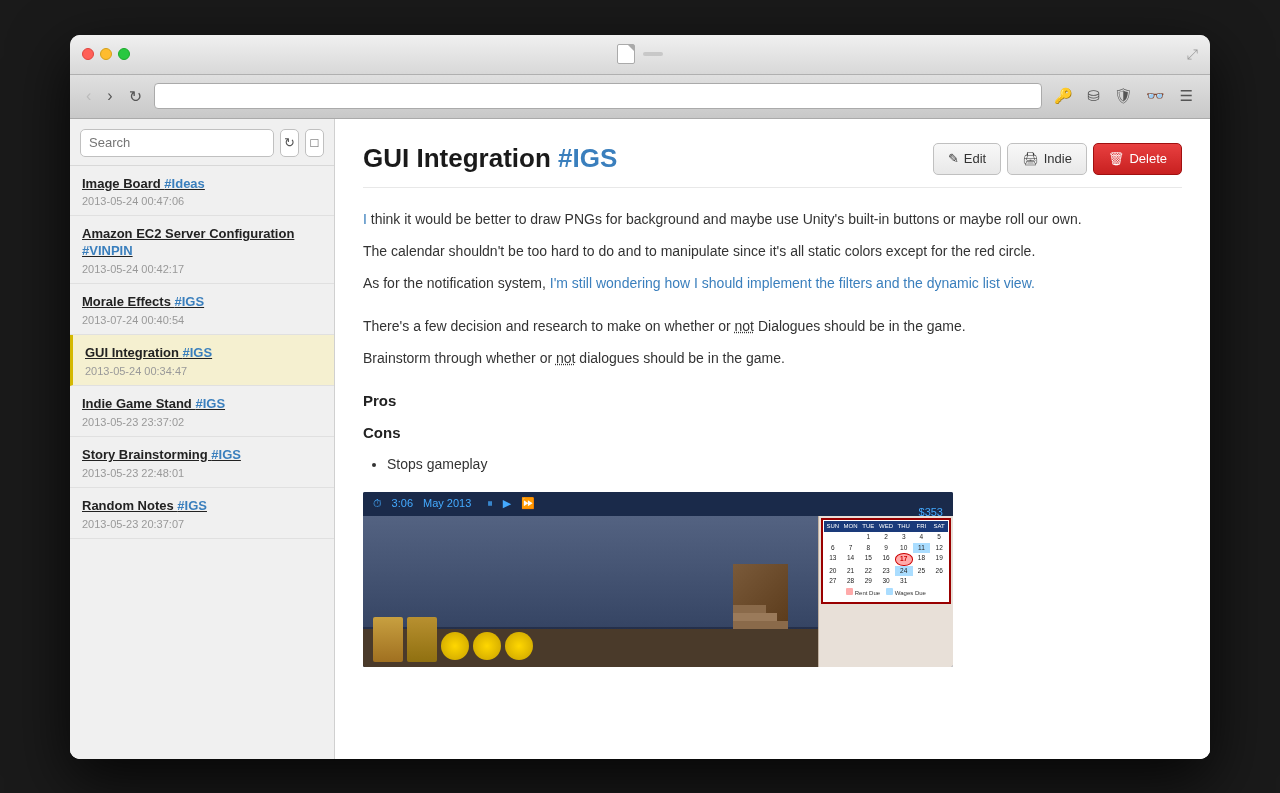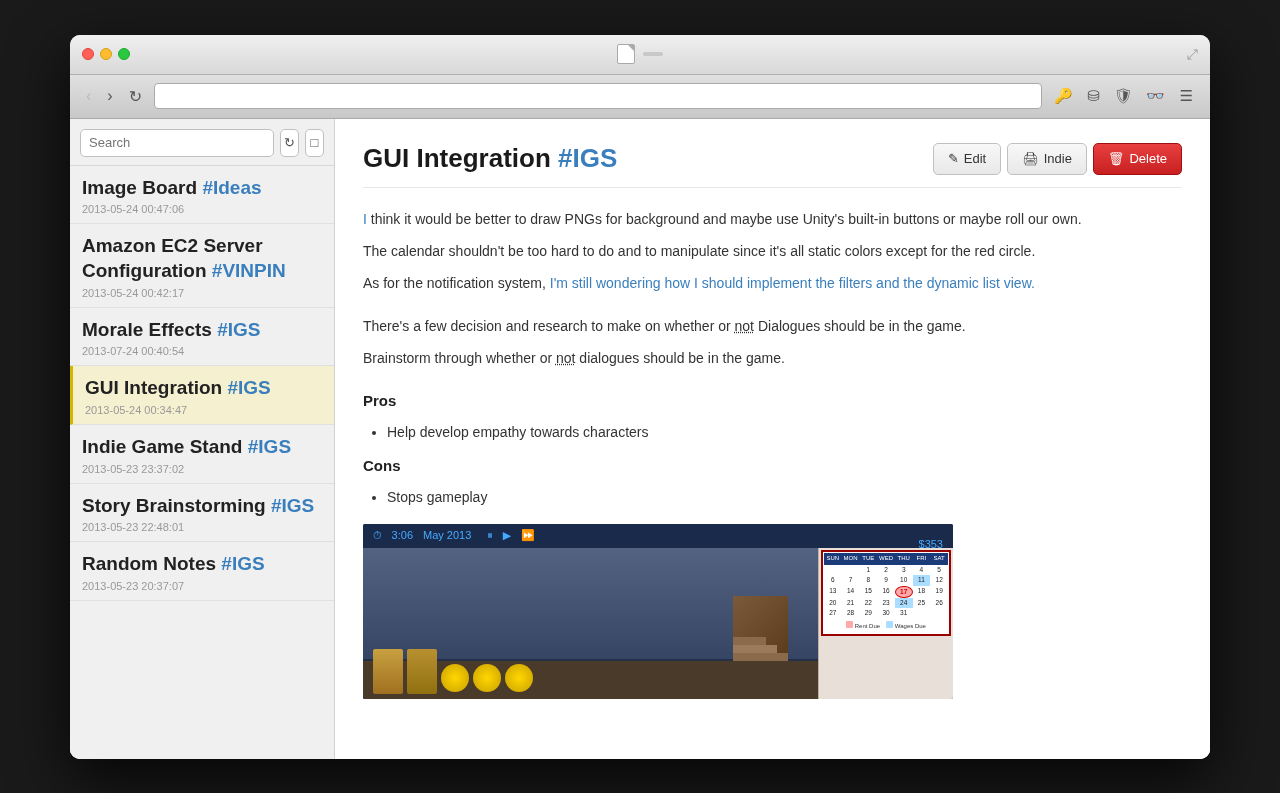--- a/index.html
+++ b/index.html
@@ -178,24 +178,25 @@
       cursor: pointer;
     }
     .sidebar-item.active {
       background: #f5f0d0;
       border-left: 3px solid #d4b800;
     }
     .sidebar-item.active .item-title {
       padding-left: 0;
     }
     .item-title {
-      font-size: 19px;
+      font-size: 13px;
       font-weight: 600;
       color: #222;
       line-height: 1.3;
+      text-decoration: underline;
     }
     .item-title .tag {
       color: #3a7fbd;
       font-weight: 600;
     }
     .item-date {
       font-size: 11px;
       color: #999;
       margin-top: 3px;
     }
@@ -434,23 +435,20 @@
 
         <p class="section-gap">
           There's a few decision and research to make on whether or <span style="text-decoration:underline;text-decoration-style:dotted">not</span> Dialogues should be in the game.
         </p>
         <p>
           Brainstorm through whether or <span style="text-decoration:underline;text-decoration-style:dotted">not</span> dialogues should be in the game.
         </p>
 
         <div class="section-gap">
           <div class="section-title">Pros</div>
-          <ul class="bullet-list">
-            <li>Help develop empathy towards characters</li>
-          </ul>
         </div>
 
         <div>
           <div class="section-title">Cons</div>
           <ul class="bullet-list">
             <li>Stops gameplay</li>
           </ul>
         </div>
 
         <div class="game-screenshot">

